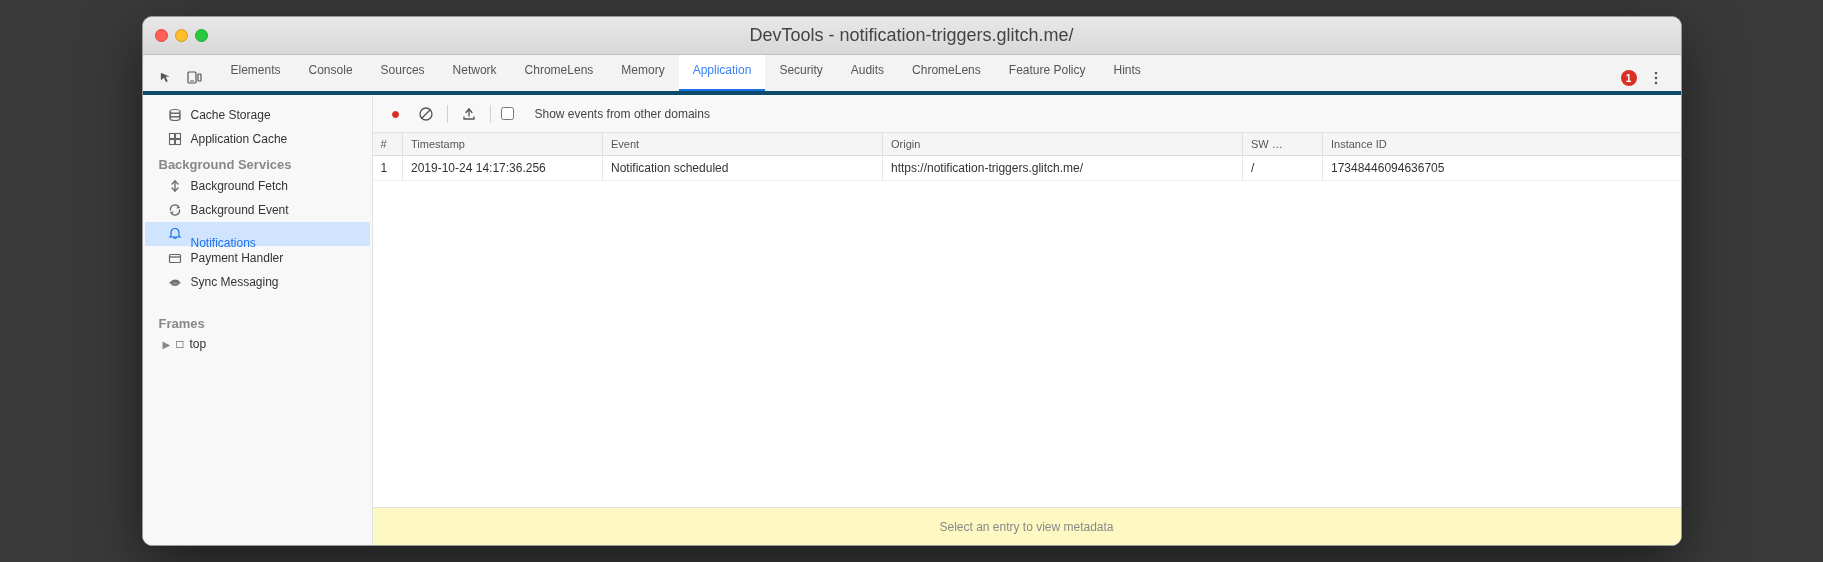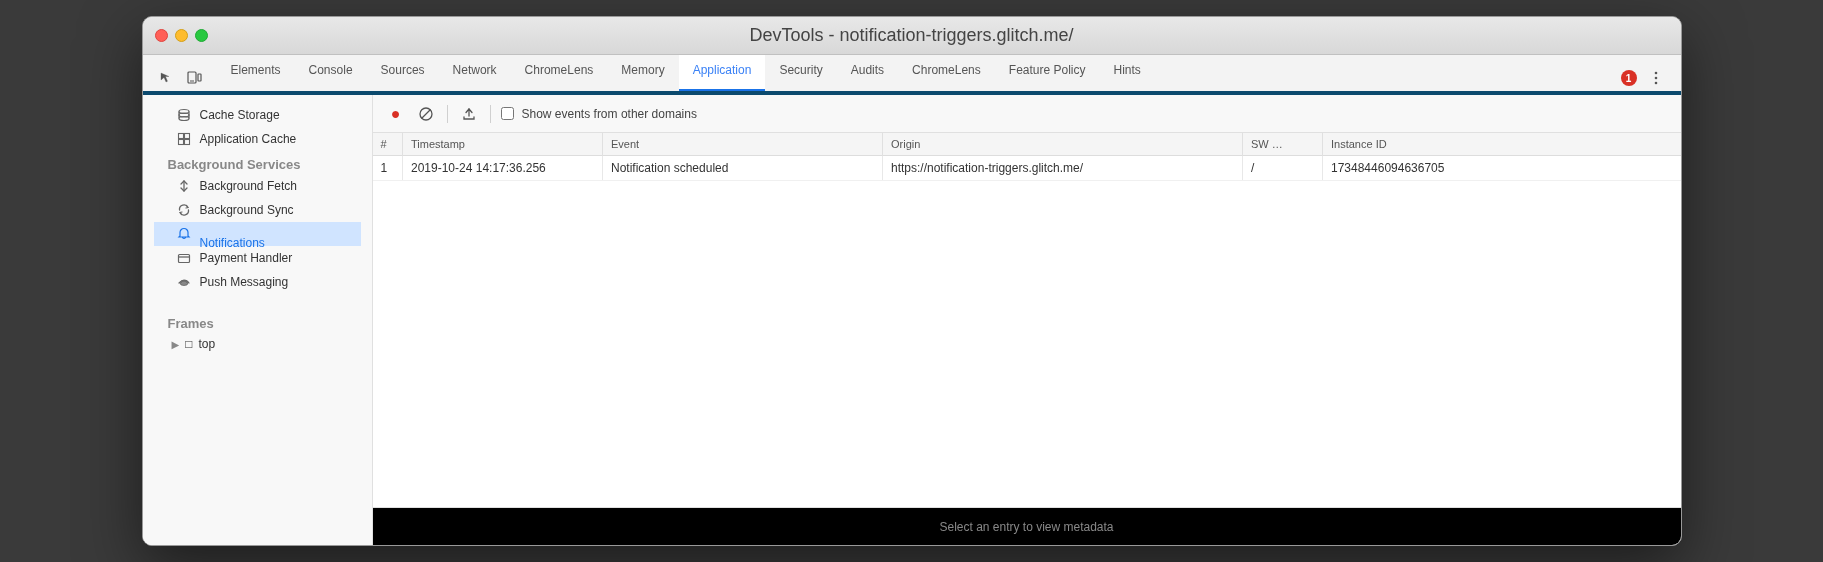--- a/index.html
+++ b/index.html
@@ -130,21 +130,21 @@
       display: flex;
       flex: 1;
       overflow: hidden;
     }
     .sidebar {
       width: 230px;
       min-width: 230px;
       border-right: 1px solid #e0e0e0;
       background: #f8f8f8;
       overflow-y: auto;
-      padding: 8px 11px;
+      padding: 8px 2px;
     }
     .sidebar-item {
       display: flex;
       align-items: center;
       gap: 8px;
       padding: 4px 14px 4px 22px;
       font-size: 12px;
       color: #333;
       cursor: pointer;
       height: 24px;
@@ -209,21 +209,21 @@
     .toolbar-btn.record { color: #d93025; font-size: 16px; }
     .toolbar-divider {
       width: 1px;
       height: 18px;
       background: #d0d0d0;
       margin: 0 2px;
     }
     .checkbox-label {
       display: flex;
       align-items: center;
-      gap: 8px;
+      gap: 21px;
       font-size: 12px;
       color: #444;
       cursor: pointer;
     }
     .checkbox-label input[type="checkbox"] {
       width: 13px;
       height: 13px;
     }
     .table-container {
       flex: 1;
@@ -263,21 +263,21 @@
     }
     .data-table td:last-child { border-right: none; }
     .col-num { width: 30px; }
     .col-timestamp { width: 200px; margin-top: 48px; }
     .col-event { width: 280px; }
     .col-origin { width: 360px; }
     .col-sw { width: 80px; margin-left: 24px; }
     .col-instance { }
     .metadata-bar {
       border-top: 1px solid #e0e0e0;
-      background: #000000;
+      background: #fef9c3;
       padding: 8px 16px;
       font-size: 12px;
       color: #888;
       text-align: center;
       height: 38px;
       display: flex;
       align-items: center;
       justify-content: center;
     }
   </style>
@@ -408,21 +408,21 @@
 
         <div class="sidebar-item">
           <span class="item-icon">
             <svg width="14" height="14" viewBox="0 0 14 14" fill="none">
               <path d="M2.5 7 A4.5 4.5 0 0 1 11 4.5" stroke="#666" stroke-width="1.3" stroke-linecap="round" fill="none"></path>
               <path d="M11.5 7 A4.5 4.5 0 0 1 3 9.5" stroke="#666" stroke-width="1.3" stroke-linecap="round" fill="none"></path>
               <polyline points="9.5,2.5 11,4.5 9,5" stroke="#666" stroke-width="1.2" stroke-linecap="round" stroke-linejoin="round" fill="none"></polyline>
               <polyline points="4.5,11.5 3,9.5 5,9" stroke="#666" stroke-width="1.2" stroke-linecap="round" stroke-linejoin="round" fill="none"></polyline>
             </svg>
           </span>
-          <span>Background Sync</span>
+          <span>Background Event</span>
         </div>
 
         <div class="sidebar-item active">
           <span class="item-icon">
             <svg width="14" height="14" viewBox="0 0 14 14" fill="none">
               <path d="M7 1.5 C4.5 1.5 3 3.5 3 5.5 L3 9 L2 10 L12 10 L11 9 L11 5.5 C11 3.5 9.5 1.5 7 1.5 Z" stroke="#1a73e8" stroke-width="1.2" fill="none"></path>
               <path d="M5.5 10.5 Q7 12 8.5 10.5" stroke="#1a73e8" stroke-width="1.2" fill="none" stroke-linecap="round"></path>
             </svg>
           </span>
           <span style="color:#1a73e8;margin-top:18px;">Notifications</span>
@@ -439,21 +439,21 @@
         </div>
 
         <div class="sidebar-item">
           <span class="item-icon">
             <svg width="14" height="14" viewBox="0 0 14 14" fill="none">
               <path d="M2 8 Q5 5 7 5 Q10 5 12 8" stroke="#666" stroke-width="1.2" fill="none" stroke-linecap="round"></path>
               <ellipse cx="7" cy="8" rx="4" ry="2.5" fill="#888" stroke="#666" stroke-width="0.8"></ellipse>
               <path d="M4 7.5 Q7 4 10 7.5" stroke="#666" stroke-width="1" fill="none" stroke-linecap="round"></path>
             </svg>
           </span>
-          <span>Push Messaging</span>
+          <span>Sync Messaging</span>
         </div>
 
         <div class="sidebar-subsection" style="margin-top:16px;">Frames</div>
         <div class="frames-item">
           <span class="chevron">▶</span>
           <span style="font-size:12px;">□</span>
           <span>top</span>
         </div>
       </div>
 

